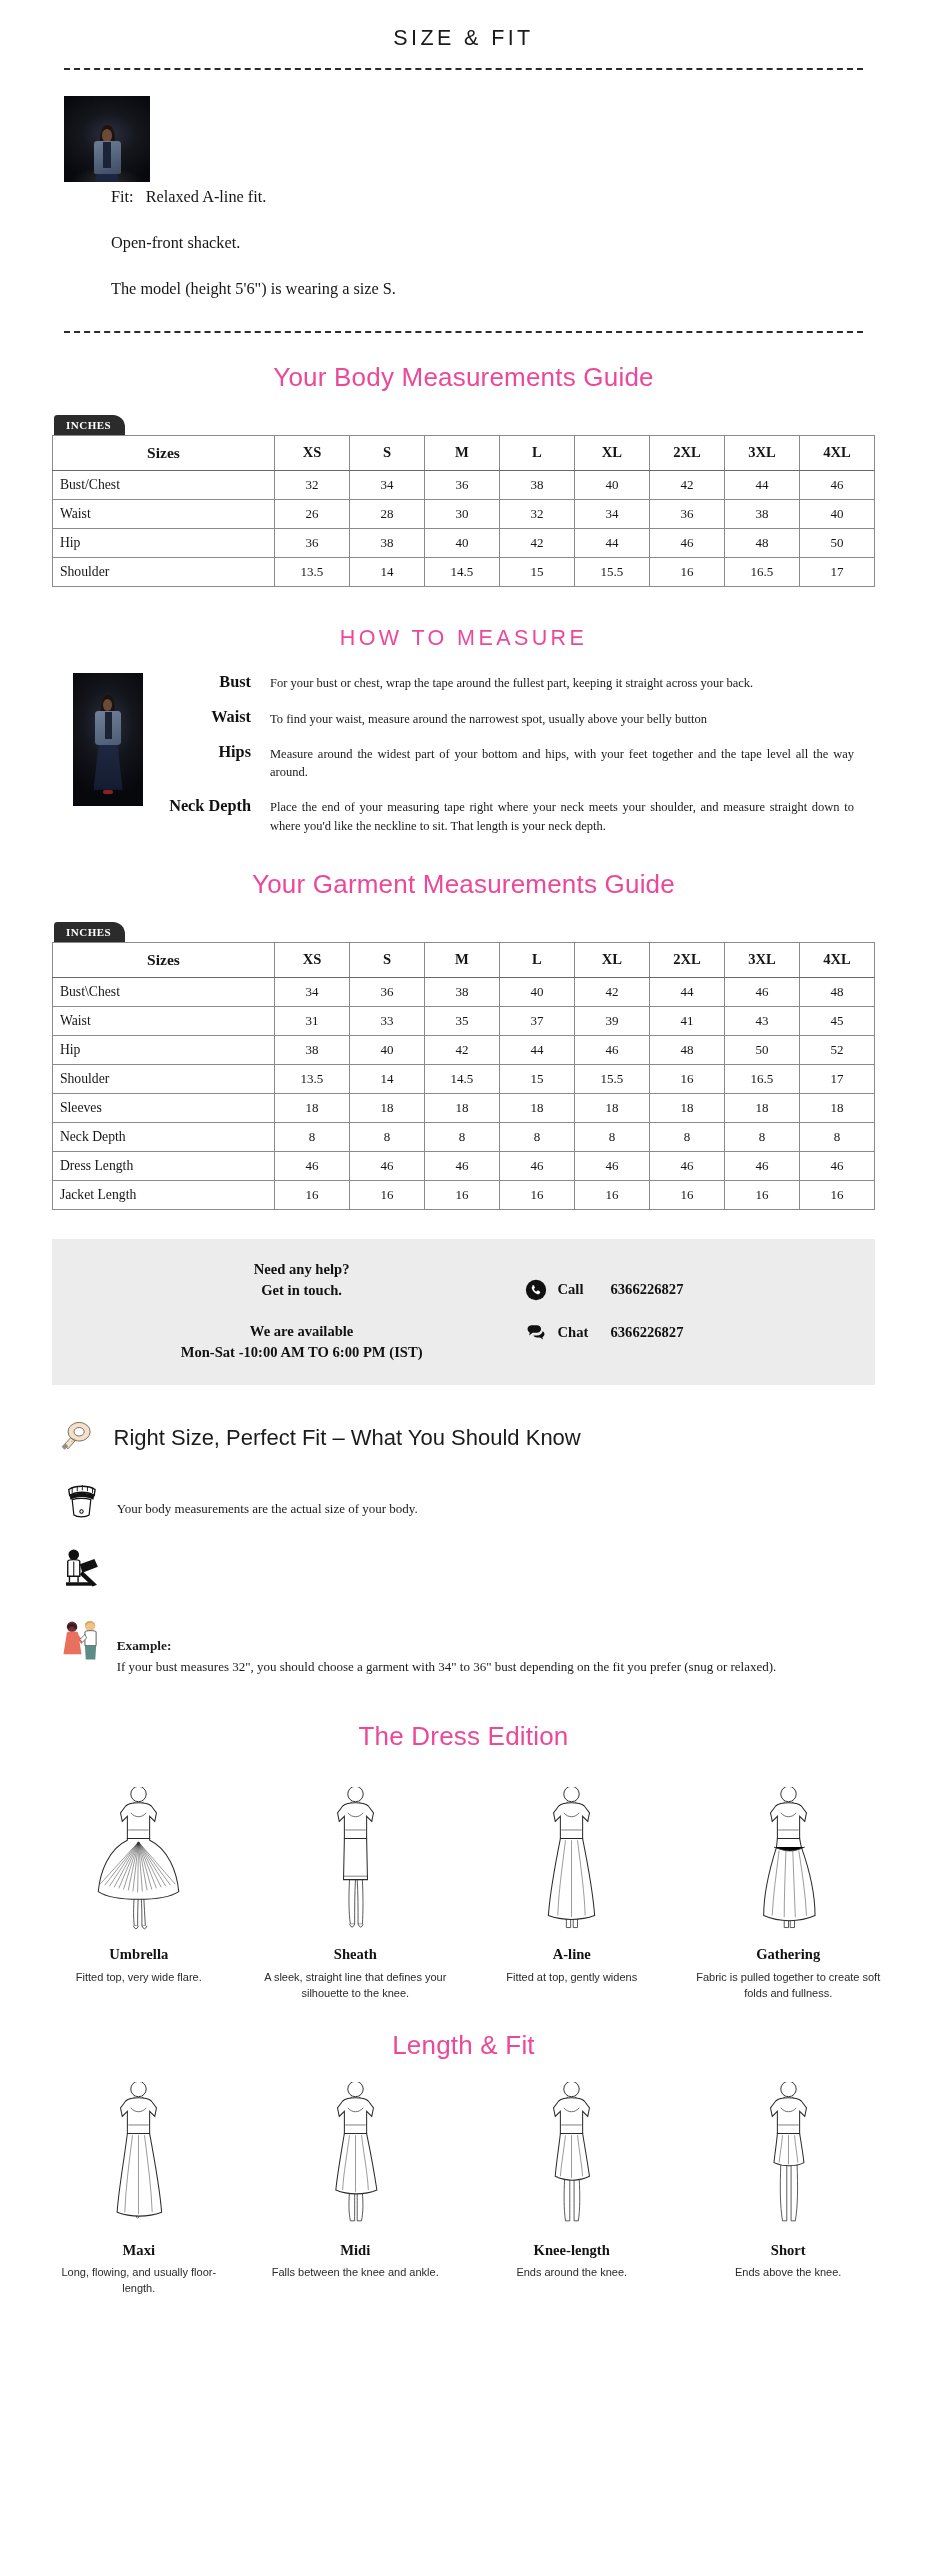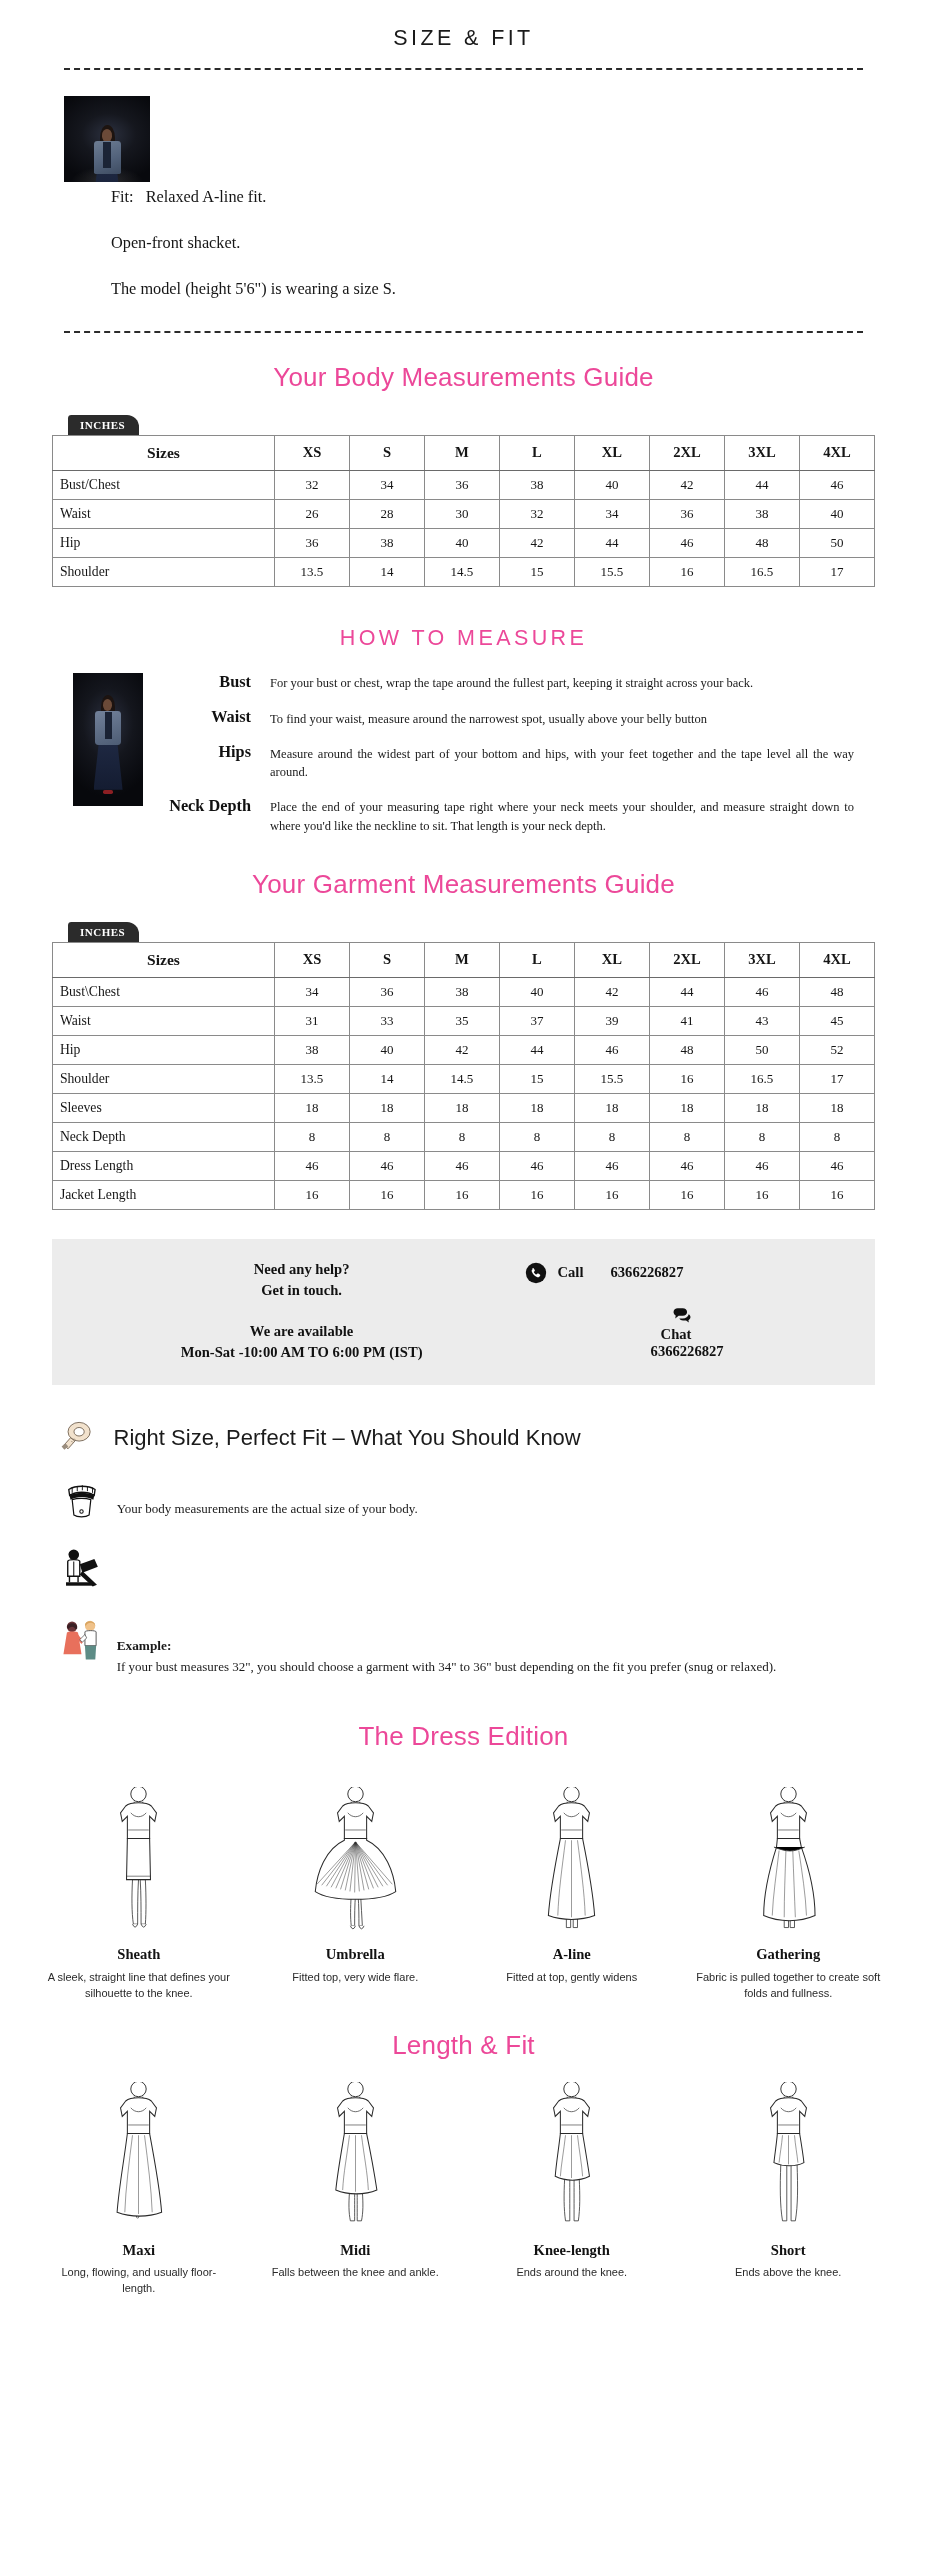--- a/index.html
+++ b/index.html
@@ -107,21 +107,21 @@
     display: inline-block;
     background: #2b2b2b;
     color: #ffffff;
     font-family: "Liberation Serif", serif;
     font-weight: bold;
     font-size: 11px;
     letter-spacing: 0.5px;
     padding: 4.3px 13.7px 4.3px 12px;
     border-radius: 3.4px 12px 0 0;
     position: relative;
-    left: 16px;
+    left: 2px;
   }
   table.sizes {
     width: 100%;
     border-collapse: collapse;
     border: 1.7px solid #1a1a1a;
     table-layout: fixed;
     background: #fff;
   }
   table.sizes th, table.sizes td {
     border: 0.9px solid #8a8a8a;
@@ -193,21 +193,21 @@
     margin: 29px 52px 0 52px;
     padding: 20.6px 26px 22px 26px;
     display: flex;
     align-items: center;
   }
   .help-left { flex: 1 1 58%; text-align: center; }
   .help-l1 { font-weight: bold; font-size: 14.6px; line-height: 1.45; }
   .help-l2 { font-weight: bold; font-size: 14.6px; line-height: 1.45; margin-top: 19px; }
   .help-right { flex: 1 1 42%; }
   .help-item { display: flex; align-items: center; margin-bottom: 20.6px; }
-  .help-item:last-child { margin-bottom: 0; flex-direction: column; }
+  .help-item:last-child { margin-bottom: 0; }
   .help-ico { width: 22px; height: 22px; flex: 0 0 22px; margin-right: 10.3px; }
   .help-ico svg { display: block; }
   .help-word { font-weight: bold; font-size: 14.6px; width: 53px; }
   .help-num { font-size: 14.6px; font-weight: bold; }
 
   
   .know-wrap { padding: 0 60px; margin-top: 34px; }
   .know-title-row { display: flex; align-items: center; }
   .know-title-ico { width: 45px; flex: 0 0 45px; margin-right: 8.6px; }
   .know-title {
@@ -579,38 +579,20 @@
         </svg>
       </span>
       <span class="know-text">
         <span class="ex-title">Example:</span><span>If your bust measures 32", you should choose a garment with 34" to 36" bust depending on the fit you prefer (snug or relaxed).</span>
       </span>
     </div>
   </div>
 
   <div class="sec-heading" style="margin-top:44px">The Dress Edition</div>
   <div class="dress-grid" id="dress-grid">
-      <div class="dress-cell">
-        <div class="dress-fig">
-          <svg width="101" height="151" viewBox="0 0 118 176">
-            <path d="M50 8 a9 9 0 0 1 18 0 a9 9 0 0 1 -18 0" fill="none" stroke="#2a2a2a" stroke-width="1.1"></path>
-            <path d="M54 17 L54 22 M64 17 L64 22" stroke="#2a2a2a" stroke-width="1"></path>
-            <path d="M52 108 C51 128,51 146,53 160 L58 160 C58 142,58 124,59 108 Z
-                     M61 108 C62 124,62 142,62 160 L67 160 C68 146,68 128,67 108 Z" fill="#fff" stroke="#2a2a2a" stroke-width=".9"></path>
-            <path d="M52 160 q3 7 6 0 M62 160 q3 7 6 0" fill="#fff" stroke="#2a2a2a" stroke-width=".9"></path>
-            <path d="M46 60 L45 108 L73 108 L72 60 Z" fill="#fff" stroke="#2a2a2a" stroke-width="1.2"></path>
-             <path d="M45 104 L73 104" stroke="#2a2a2a" stroke-width=".7"></path>
-    <path d="M44 22 C50 17,68 17,74 22 L80 30 L78 40 L72 34 L72 60 L46 60 L46 34 L40 40 L38 30 Z" fill="#fff" stroke="#2a2a2a" stroke-width="1.2"></path>
-    <path d="M50 30 C55 36,63 36,68 30" fill="none" stroke="#2a2a2a" stroke-width=".8"></path>
-    <path d="M47 50 L71 50" fill="none" stroke="#2a2a2a" stroke-width=".7"></path>
-          </svg>
-        </div>
-        <div class="dress-name">Sheath</div>
-        <div class="dress-desc">A sleek, straight line that defines your silhouette to the knee.</div>
-      </div>
       <div class="dress-cell">
         <div class="dress-fig">
           <svg width="101" height="151" viewBox="0 0 118 176">
             <path d="M50 8 a9 9 0 0 1 18 0 a9 9 0 0 1 -18 0" fill="none" stroke="#2a2a2a" stroke-width="1.1"></path>
             <path d="M54 17 L54 22 M64 17 L64 22" stroke="#2a2a2a" stroke-width="1"></path>
             <path d="M54 126 C53 142,53 152,54 162 L58 162 C58 150,58 138,59 126 Z
                      M62 126 C63 140,63 150,63 162 L67 162 C66 150,66 138,65 126 Z" fill="#fff" stroke="#2a2a2a" stroke-width=".9"></path>
             <path d="M53 162 q3 7 6 0 M63 162 q3 7 6 0" fill="#fff" stroke="#2a2a2a" stroke-width=".9"></path>
             <path d="M46 60 L46 62 C24 72,14 100,12 122 C30 134,88 134,106 122 C104 100,94 72,72 62 L72 60 Z" fill="#fff" stroke="#2a2a2a" stroke-width="1.2"></path>
             <path d="M59 64 L14 113.4" stroke="#2a2a2a" stroke-width=".55" fill="none"></path>
@@ -636,20 +618,38 @@
           </svg>
         </div>
         <div class="dress-name">Umbrella</div>
         <div class="dress-desc">Fitted top, very wide flare.</div>
       </div>
       <div class="dress-cell">
         <div class="dress-fig">
           <svg width="101" height="151" viewBox="0 0 118 176">
             <path d="M50 8 a9 9 0 0 1 18 0 a9 9 0 0 1 -18 0" fill="none" stroke="#2a2a2a" stroke-width="1.1"></path>
             <path d="M54 17 L54 22 M64 17 L64 22" stroke="#2a2a2a" stroke-width="1"></path>
+            <path d="M52 108 C51 128,51 146,53 160 L58 160 C58 142,58 124,59 108 Z
+                     M61 108 C62 124,62 142,62 160 L67 160 C68 146,68 128,67 108 Z" fill="#fff" stroke="#2a2a2a" stroke-width=".9"></path>
+            <path d="M52 160 q3 7 6 0 M62 160 q3 7 6 0" fill="#fff" stroke="#2a2a2a" stroke-width=".9"></path>
+            <path d="M46 60 L45 108 L73 108 L72 60 Z" fill="#fff" stroke="#2a2a2a" stroke-width="1.2"></path>
+             <path d="M45 104 L73 104" stroke="#2a2a2a" stroke-width=".7"></path>
+    <path d="M44 22 C50 17,68 17,74 22 L80 30 L78 40 L72 34 L72 60 L46 60 L46 34 L40 40 L38 30 Z" fill="#fff" stroke="#2a2a2a" stroke-width="1.2"></path>
+    <path d="M50 30 C55 36,63 36,68 30" fill="none" stroke="#2a2a2a" stroke-width=".8"></path>
+    <path d="M47 50 L71 50" fill="none" stroke="#2a2a2a" stroke-width=".7"></path>
+          </svg>
+        </div>
+        <div class="dress-name">Sheath</div>
+        <div class="dress-desc">A sleek, straight line that defines your silhouette to the knee.</div>
+      </div>
+      <div class="dress-cell">
+        <div class="dress-fig">
+          <svg width="101" height="151" viewBox="0 0 118 176">
+            <path d="M50 8 a9 9 0 0 1 18 0 a9 9 0 0 1 -18 0" fill="none" stroke="#2a2a2a" stroke-width="1.1"></path>
+            <path d="M54 17 L54 22 M64 17 L64 22" stroke="#2a2a2a" stroke-width="1"></path>
             <path d="M53 153 L53 164 L58 164 L58 153 M61 153 L61 164 L66 164 L66 153" fill="#fff" stroke="#2a2a2a" stroke-width=".9"></path>
             <path d="M46 60 C40 90,34 120,32 150 C48 156,70 156,86 150 C84 120,78 90,72 60 Z" fill="#fff" stroke="#2a2a2a" stroke-width="1.2"></path>
              <path d="M52 62 C48 94,44 122,43 150 M59 62 L59 152 M66 62 C70 94,74 122,75 150" stroke="#2a2a2a" stroke-width=".55" fill="none"></path>
     <path d="M44 22 C50 17,68 17,74 22 L80 30 L78 40 L72 34 L72 60 L46 60 L46 34 L40 40 L38 30 Z" fill="#fff" stroke="#2a2a2a" stroke-width="1.2"></path>
     <path d="M50 30 C55 36,63 36,68 30" fill="none" stroke="#2a2a2a" stroke-width=".8"></path>
     <path d="M47 50 L71 50" fill="none" stroke="#2a2a2a" stroke-width=".7"></path>
           </svg>
         </div>
         <div class="dress-name">A-line</div>
         <div class="dress-desc">Fitted at top, gently widens</div>

